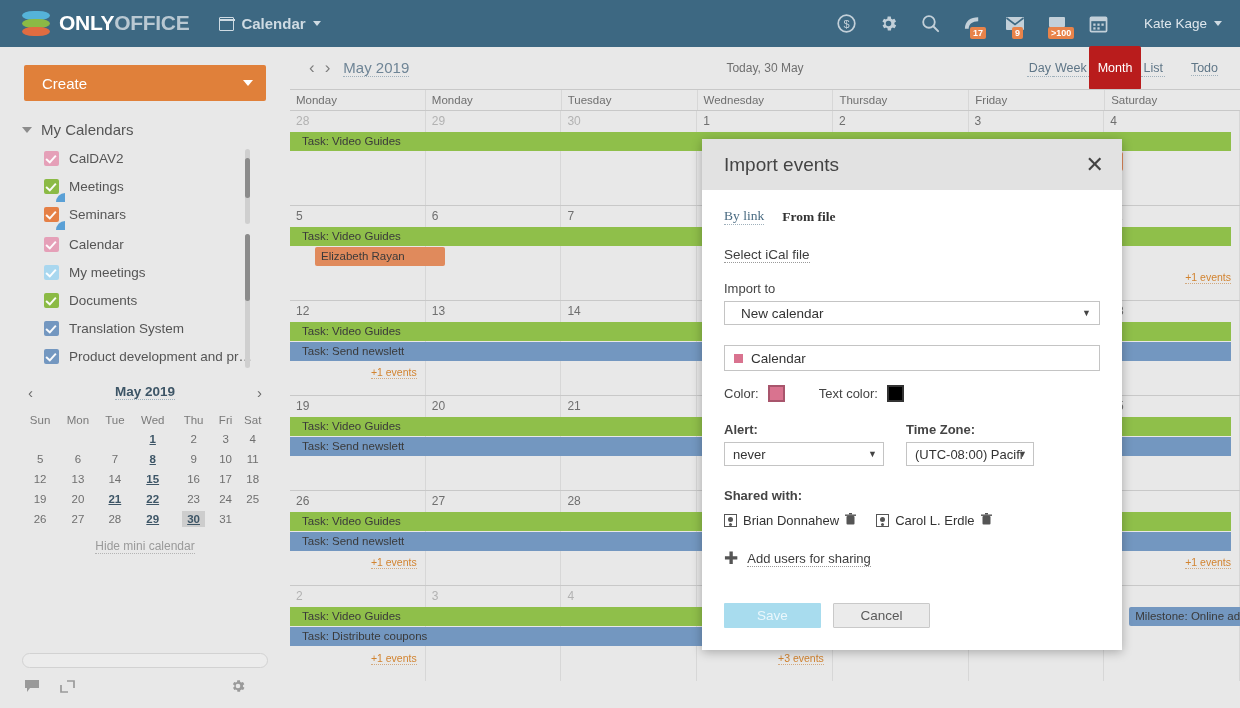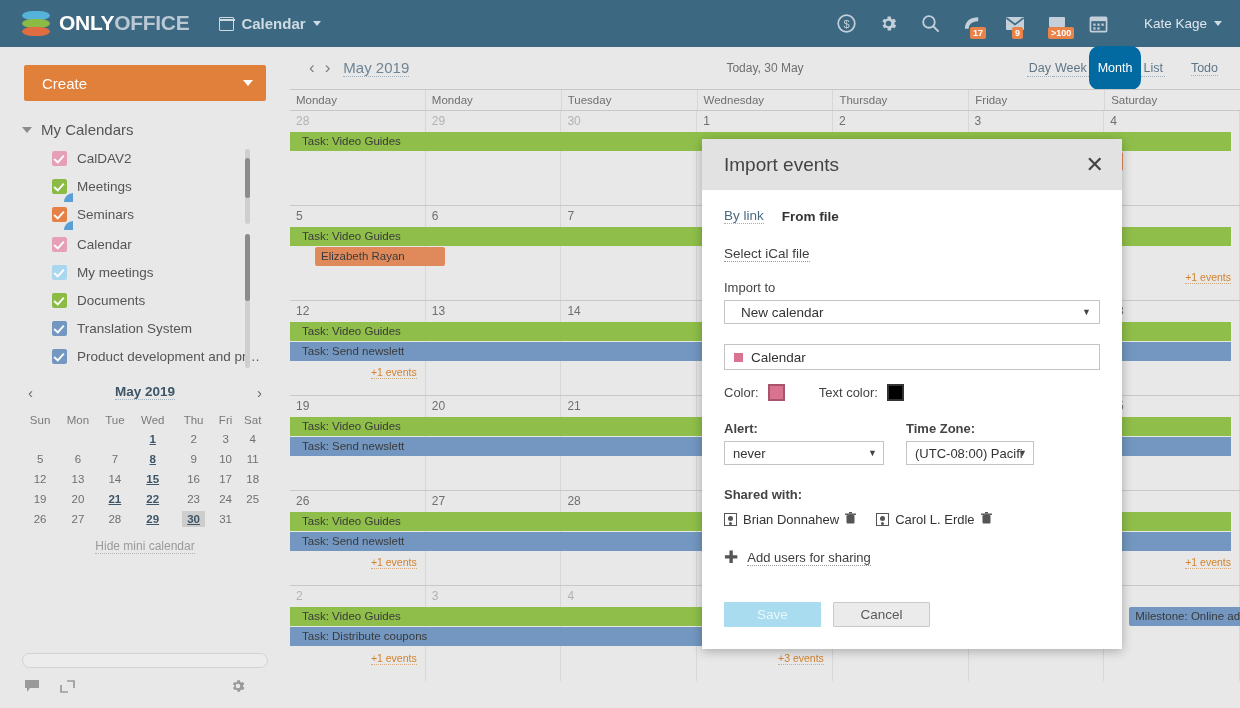--- a/index.html
+++ b/index.html
@@ -57,21 +57,21 @@
   }
   #create-btn .lbl { color: #fff; font-size: 15px; margin-left: 18px; }
   #create-btn .ar { position: absolute; right: 13px; width:0;height:0;
     border-left:5px solid transparent;border-right:5px solid transparent;border-top:6px solid #fff; }
 
   .grp-head { display: flex; align-items: center; margin: 20px 0 6px 22px; position: relative; }
   .tri { width:0;height:0;border-left:5px solid transparent;border-right:5px solid transparent;border-top:6px solid #8c8c8c; margin-right: 9px; cursor:pointer;}
   .grp-title { font-size: 15px; color: #555; }
   .grp-gear { position: absolute; right: 40px; top: 1px; cursor: pointer; }
 
-  .cal-list { position: relative; padding-left: 8px; }
+  .cal-list { position: relative; padding-left: 0; }
   .cal-item { display: flex; align-items: center; height: 28px; padding-left: 44px; cursor: pointer; }
   .cbx { width: 15px; height: 15px; border-radius: 2px; margin-right: 10px; position: relative; flex: 0 0 15px; }
   .cbx::after {
     content: ""; position: absolute; left: 4px; top: 2px; width: 4px; height: 8px;
     border: solid rgba(255,255,255,.95); border-width: 0 2px 2px 0; transform: rotate(42deg);
   }
   .cal-name { font-size: 13.5px; color: #555; white-space: nowrap; overflow: hidden; text-overflow: ellipsis; max-width: 185px; }
   .shared-dot { position: absolute; left: 56px; bottom: 4px; width: 8px; height: 8px; }
   .sb-track { position: absolute; right: 40px; width: 5px; background: #cfcfcf; border-radius: 3px; }
   .sb-thumb { position: absolute; width: 5px; background: #8b8b8b; border-radius: 3px; left: 0; }
@@ -97,21 +97,21 @@
 
   
   #main { flex: 1; background: #e8e8e8; position: relative; }
   #toolbar { height: 42px; display: flex; align-items: center; padding: 0 22px 0 14px; position: relative; }
   .tnav { color: #7d7d7d; font-size: 17px; cursor: pointer; padding: 0 5px; }
   #period { margin-left: 8px; font-size: 15px; color: #6f8596; border-bottom: 1px dotted #9fb0bb; cursor: pointer; }
   #today-label { position: absolute; left: 50%; transform: translateX(-50%); font-size: 12px; color: #6f6f6f; }
   #views { margin-left: auto; display: flex; align-items: center; }
   .view-opt { font-size: 12.5px; color: #5c7policy; }
   .view-opt { font-size: 12.5px; color: #5f7687; border-bottom: 1px dotted #9fb0bb; cursor: pointer; padding: 1px 2px; }
-  .view-opt.active { background: #0369a1; color: #fff; border-bottom: none; padding: 15px 9px; border-radius: 10px; }
+  .view-opt.active { background: #b91c1c; color: #fff; border-bottom: none; padding: 15px 9px; border-radius: 2px; }
   #todo-opt { margin-left: 26px; font-size: 12.5px; color: #5f7687; border-bottom: 1px dotted #9fb0bb; cursor: pointer; }
 
   #grid { position: absolute; top: 42px; left: 0; right: 0; bottom: 0; border-top: 1px solid #c8c8c8; }
   #dow-row { display: flex; height: 21px; background: #e8e8e8; border-bottom: 1px solid #c8c8c8; }
   #dow-row div { flex: 1; font-size: 11.5px; color: #6f6f6f; padding-left: 6px; border-right: 1px solid #d7d7d7; line-height: 20px; }
   #dow-row div:last-child { border-right: none; }
   .week { display: flex; border-bottom: 1px solid #c8c8c8; position: relative; height: 95px; }
   .week:last-child { border-bottom: none; }
   .daycell { flex: 1; border-right: 1px solid #d7d7d7; position: relative; }
   .daycell:last-child { border-right: none; }
@@ -137,21 +137,21 @@
 
   
   #modal {
     position: absolute; left: 412px; top: 92px; width: 420px;
     background: #fff; box-shadow: 0 2px 10px rgba(0,0,0,.28); z-index: 50;
   }
   #modal-head { height: 51px; background: #e2e2e2; display: flex; align-items: center; padding: 0 18px 0 22px; }
   #modal-title { font-size: 19px; color: #444; }
   #modal-close { margin-left: auto; font-size: 22px; color: #444; cursor: pointer; line-height: 1; }
   #modal-body { padding: 18px 22px 22px 22px; }
-  .m-tabs { display: flex; gap: 18px; align-items: center; margin-bottom: 20px; }
+  .m-tabs { display: flex; gap: 18px; align-items: center; margin-bottom: 20px; font-family: Liberation Serif, serif; }
   .m-tab { font-size: 13.5px; color: #4a6b82; border-bottom: 1px dotted #9fb0bb; cursor: pointer; }
   .m-tab.active { color: #333; font-weight: bold; border-bottom: none; }
   .m-link { font-size: 13.5px; color: #3e3e3e; border-bottom: 1px dotted #9a9a9a; cursor: pointer; display: inline-block; margin-bottom: 18px; }
   .m-label { font-size: 13px; color: #444; margin-bottom: 5px; }
   .m-label.bold { font-weight: bold; }
   .m-select {
     width: 100%; height: 24px; border: 1px solid #c4c4c4; background: #fff;
     font-size: 13.5px; color: #333; padding-left: 16px; position: relative;
     display: flex; align-items: center; cursor: pointer; margin-bottom: 20px;
   }

